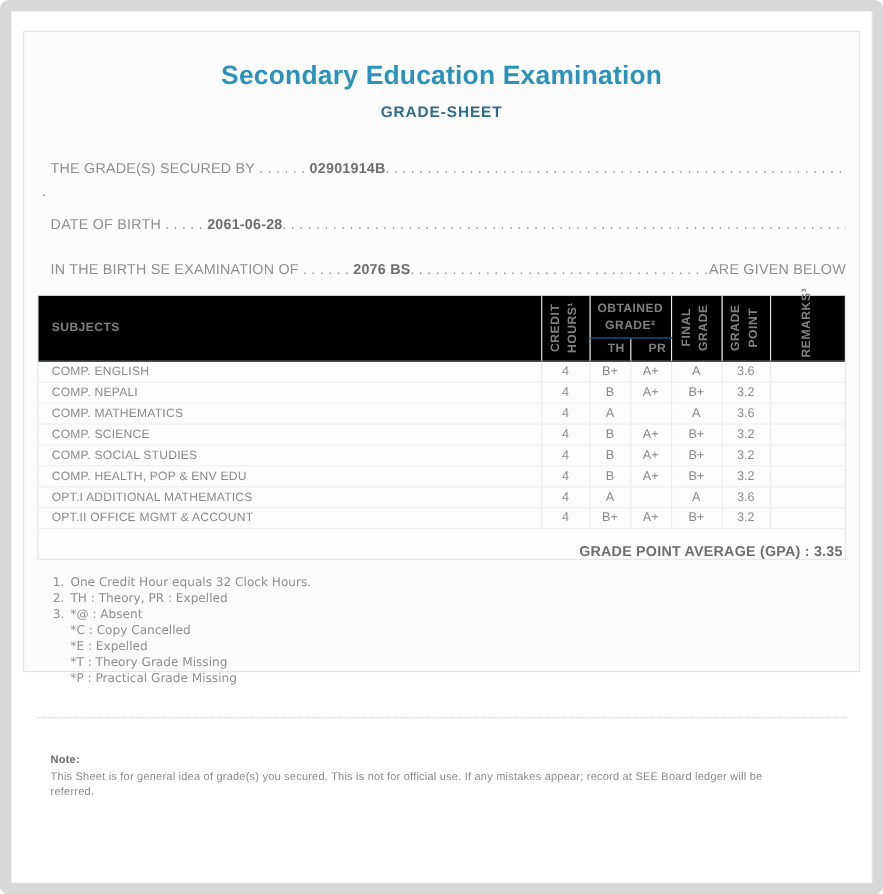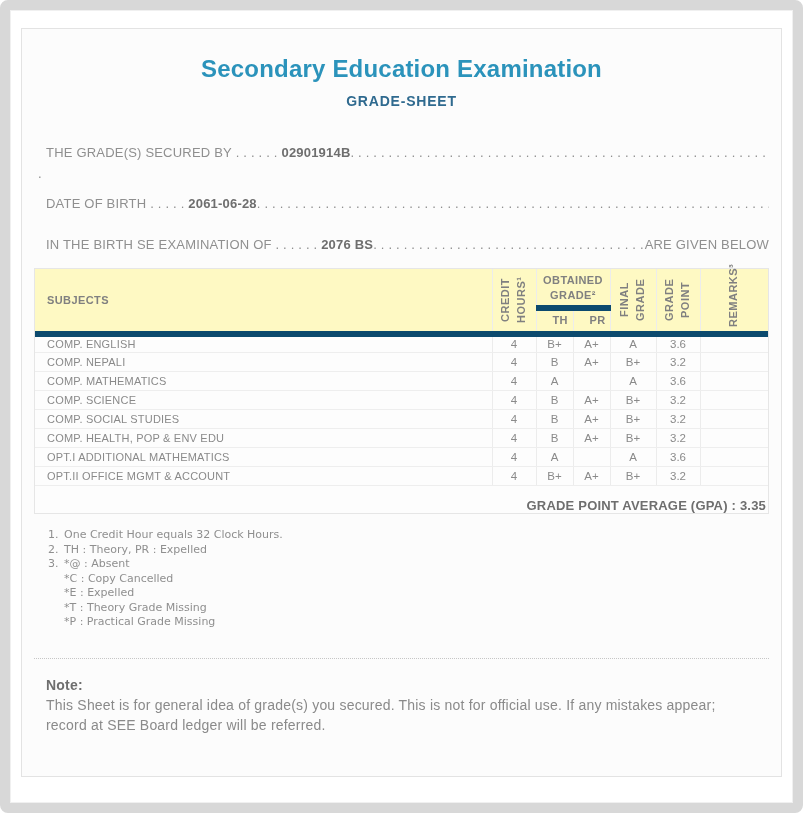--- a/index.html
+++ b/index.html
@@ -10,21 +10,21 @@
     position:absolute; inset:0;
     border:10px solid #d8d8d8;
     border-radius:8px;
     background:#ffffff;
     box-shadow: inset 0 0 0 1px #f0f0f0;
   }
 
   .panel {
     position:absolute;
     left:11px; right:11px; top:18px;
-    height:749px;
+    height:583px;
     background:#fcfcfc;
     border:1px solid #e3e3e3;
     padding:0 12px;
     color:#8f8f8f;
   }
 
   .page-title {
     margin-top:26px;
     text-align:center;
     font-size:24px;
@@ -74,22 +74,22 @@
     table-layout:fixed;
   }
   table.grades th, table.grades td {
     font-size:11px;
     color:#8a8a8a;
     overflow:visible;
   }
   table.grades thead th {
     font-weight:bold;
     color:#808080;
-    background:#fef9c3;
-    border-bottom:6px solid #0c4a6e;
+    background:#000000;
+    border-bottom:1px solid #0c4a6e;
     vertical-align:middle;
     letter-spacing:0.4px;
   }
   table.grades th.col-sep, table.grades td.col-sep { border-left:1px solid #ececec; }
   th.subjects-h {
     text-align:left;
     padding-left:12px;
     font-size:11.5px;
   }
   .vert {
@@ -151,23 +151,23 @@
   .fn-num { flex:0 0 16px; }
   .fn-text { flex:1; }
 
   .dotted-sep {
     margin-top:28px;
     border-top:1px dotted #c6c6c6;
     height:0;
   }
 
   .note {
-    margin-top:16px;
+    margin-top:32px;
     padding:0 40px 0 12px;
-    font-size:14px;
+    font-size:10px;
     line-height:1.45;
     color:#8a8a8a;
     letter-spacing:0.2px;
   }
   .note-title { font-weight:bold; color:#6e6e6e; }
 </style>
 </head>
 <body>
 
 <div class="frame">

